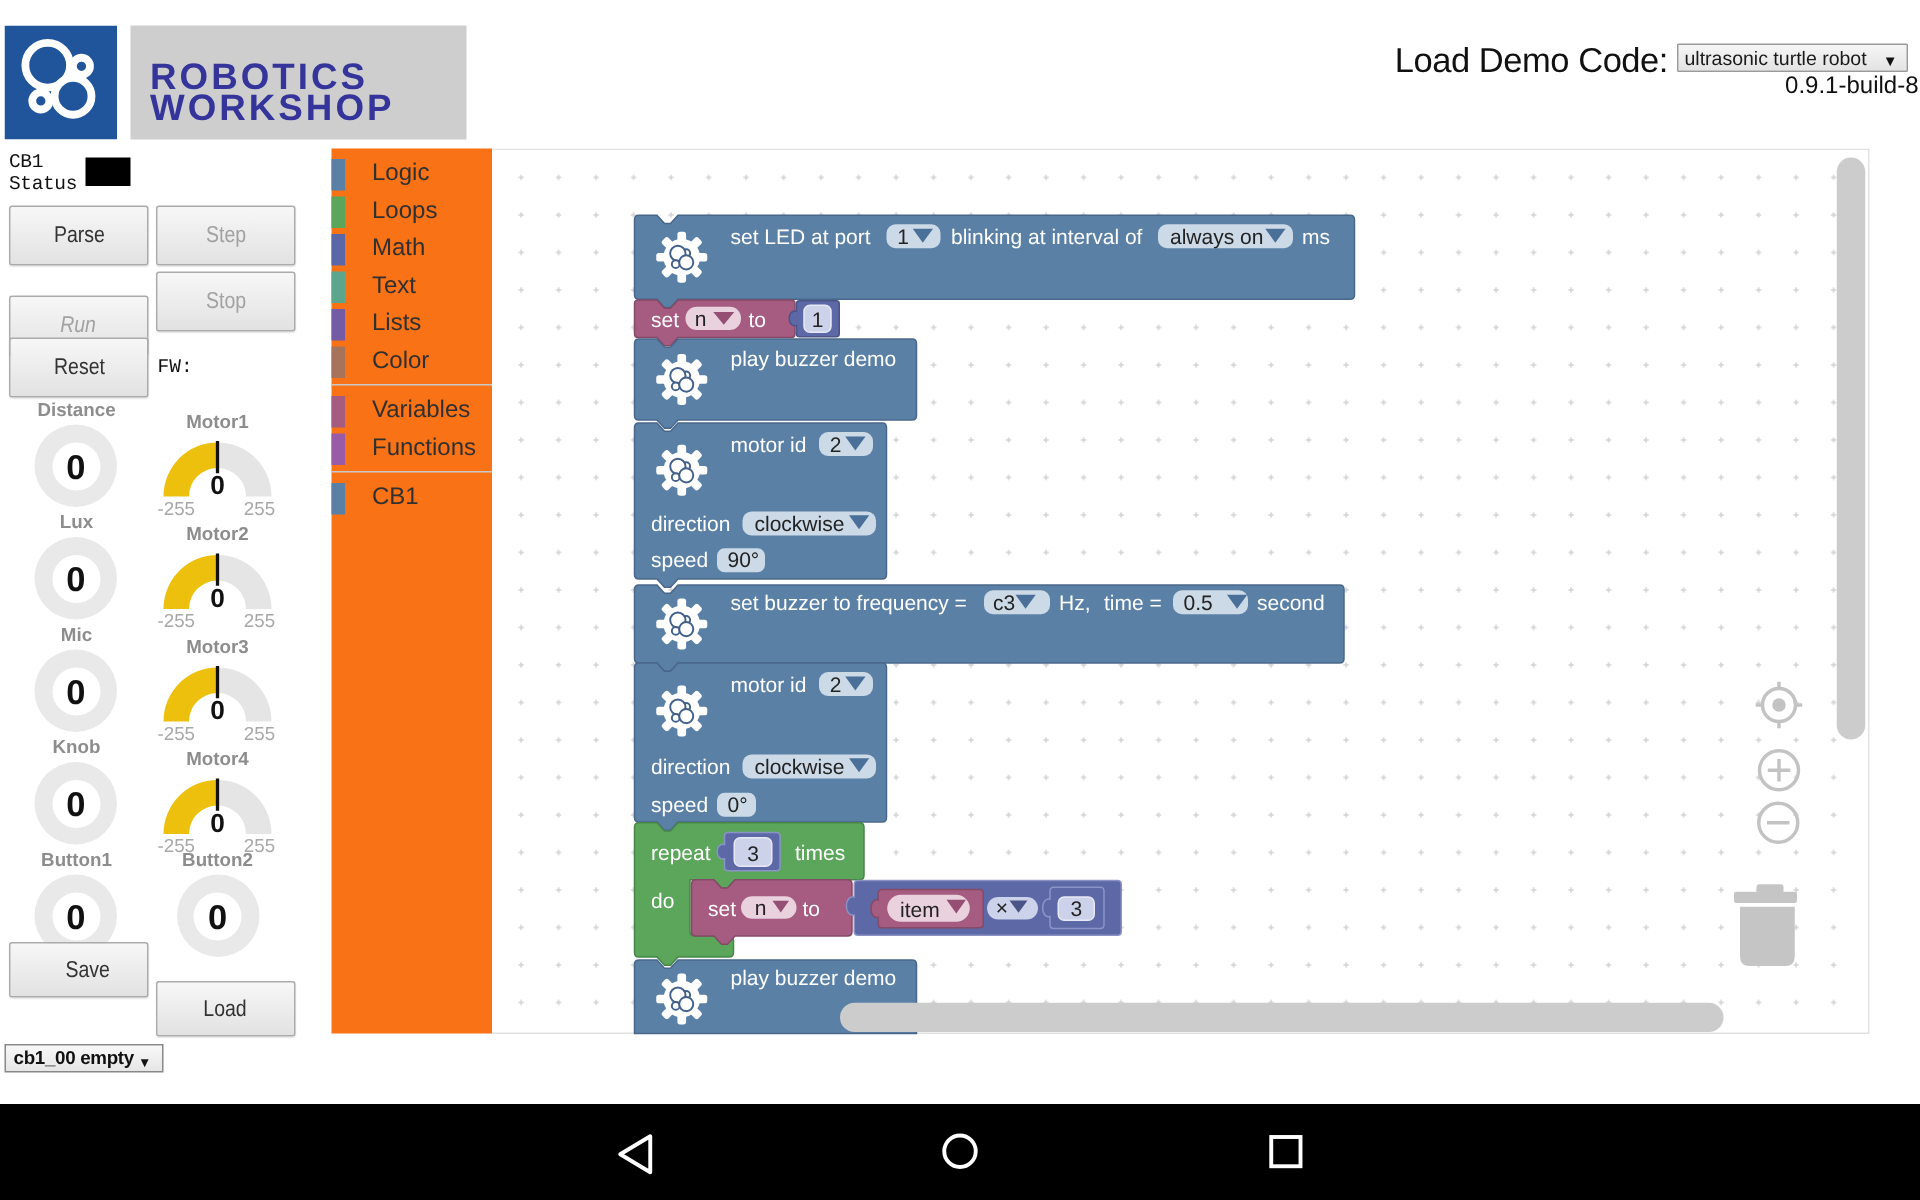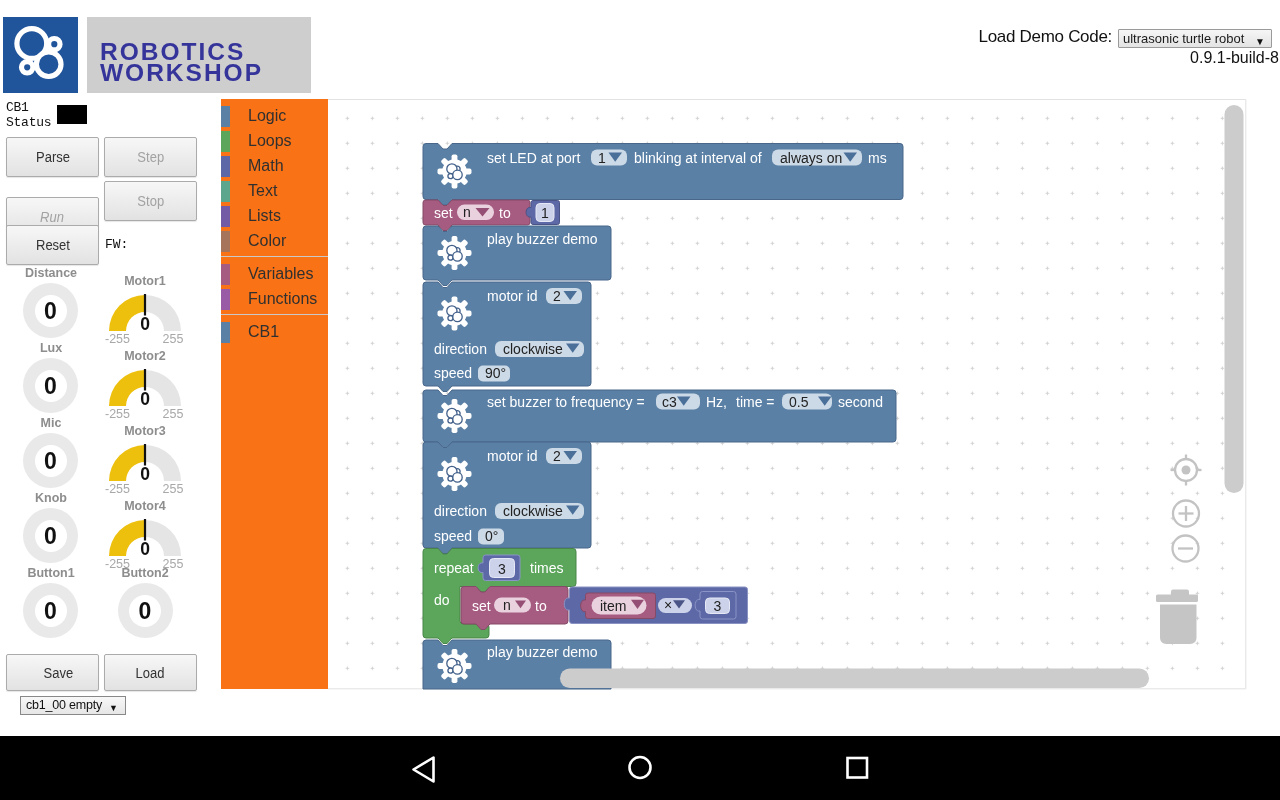--- a/index.html
+++ b/index.html
@@ -5,21 +5,21 @@
 * { margin:0; padding:0; box-sizing:border-box; }
 html,body { width:1280px; height:800px; overflow:hidden; background:#fff;
   font-family:"Liberation Sans", sans-serif; }
 #page { position:relative; width:1280px; height:568px; background:#fff; }
 .abs { position:absolute; }
 
 #logo { left:3px; top:17px; width:75px; height:76px; }
 #banner { left:87px; top:17px; width:224px; height:76px; background:#cecece; }
 #title { left:100px; top:41px; color:#35349b; font-weight:bold; font-size:24.5px;
   letter-spacing:2px; line-height:21px; }
-#ldc { right:168px; top:27px; white-space:nowrap; font-size:17px; letter-spacing:-0.3px; color:#111; }
+#ldc { right:168px; top:27px; white-space:nowrap; font-size:23px; letter-spacing:-0.3px; color:#111; }
 #demosel { left:1118px; top:29px; width:154px; height:19px; border:1px solid #9a9a9a;
   background:linear-gradient(#f6f6f6,#e3e3e3); border-radius:1px; font-size:13px;
   color:#1a1a1a; line-height:17px; padding-left:4px; white-space:nowrap; }
 #demosel .arr { position:absolute; right:6px; top:2.5px; font-size:10px; color:#111; }
 #ver { left:1080px; top:49px; width:199px; font-size:16px; color:#111; text-align:right; }
 
 .mono { font-family:"Liberation Mono", monospace; }
 #cb1 { left:6px; top:101px; font-size:13px; color:#111; line-height:14.5px; letter-spacing:-0.25px;}
 #stbox { left:57px; top:105px; width:30px; height:19px; background:#000; }
 .btn { position:absolute; width:93px; height:40px; border:1px solid #ababab; border-radius:2px;
@@ -29,23 +29,23 @@
 .btn.dis { color:#a2a2a2; }
 #fw { left:105px; top:237px; font-size:13px; color:#111; }
 
 .donut { position:absolute; width:55px; height:55px; border-radius:50%; background:#e9e9e9; }
 .donut .hole { position:absolute; left:11.5px; top:11.5px; width:32px; height:32px;
   border-radius:50%; background:#fff; text-align:center; font-size:23px; font-weight:bold;
   color:#111; line-height:32px; }
 .glabel { position:absolute; width:110px; text-align:center; font-size:12.5px; font-weight:bold;
   color:#8d8d8d; }
 .btn2 { height:37px; line-height:35px; }
-#clsel { left:20px; top:696px; width:106px; height:19px; border:1px solid #888;
+#clsel { left:3px; top:696px; width:106px; height:19px; border:1px solid #888;
   background:linear-gradient(#f8f8f8,#e6e6e6); font-size:12.5px; letter-spacing:-0.2px;
-  color:#111; line-height:17px; padding-left:5px; }
+  color:#111; line-height:17px; padding-left:5px;font-weight:bold; }
 #clsel .arr { position:absolute; right:7px; top:3px; font-size:9px; color:#111; letter-spacing:0; }
 
 #toolbox { left:220.5px; top:99px; width:107.5px; height:590px; background:#f97316; }
 .cat { position:absolute; left:0; width:107px; height:25px; }
 .cat .bar { position:absolute; left:0; top:2px; width:9.6px; height:21px; }
 .cat .lbl { position:absolute; left:27.5px; top:3px; font-size:16px; color:#303030; }
 .sep { position:absolute; left:0; width:107px; height:0; border-top:1px solid #c9c9c9; }
 
 #nav { left:0; top:736px; width:1280px; height:64px; background:#000; }
 </style>
@@ -117,21 +117,21 @@
         <text x="14.5" y="54" text-anchor="middle" font-size="12.5" fill="#a8a8a8">-255</text>
         <text x="70" y="54" text-anchor="middle" font-size="12.5" fill="#a8a8a8">255</text>
       </g>
     </defs>
     <use href="#mg" y="0"></use>
     <use href="#mg" y="75"></use>
     <use href="#mg" y="150"></use>
     <use href="#mg" y="225"></use>
   </svg>
 
-  <div class="btn btn2" style="left:6px;top:654px;padding-left:12px;"><span>Save</span></div>
+  <div class="btn btn2" style="left:6px;top:628px;padding-left:12px;"><span>Save</span></div>
   <div class="btn btn2" style="left:104px;top:654px;"><span>Load</span></div>
   <div id="clsel" class="abs">cb1_00 empty<span class="arr">▼</span></div>
 
   <div id="toolbox" class="abs">
     <div class="cat" style="top:5px;">
         <div class="bar" style="background:#5b80a6;"></div>
         <div class="lbl">Logic</div>
       </div>
     <div class="cat" style="top:30px;">
         <div class="bar" style="background:#5ba65b;"></div>

